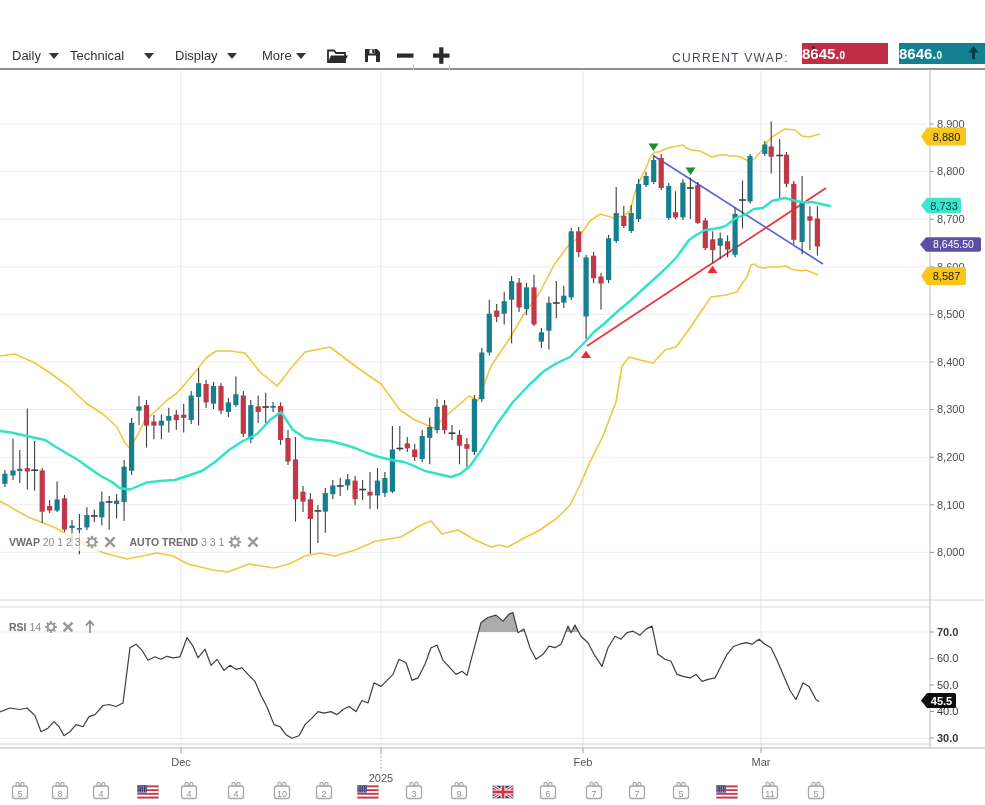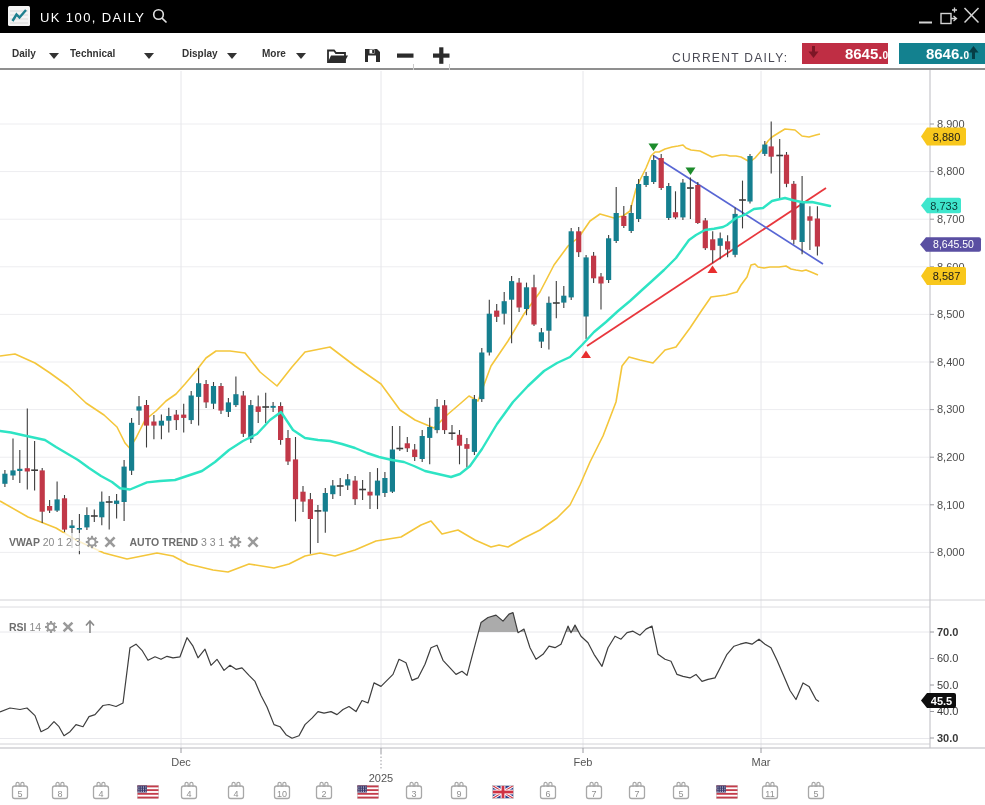--- a/index.html
+++ b/index.html
@@ -1,78 +1,59 @@
 <!DOCTYPE html>
 <html><head><meta charset="utf-8"><title>UK 100, DAILY</title>
 <style>
 * { margin:0; padding:0; box-sizing:border-box; }
 html,body { width:985px; height:805px; overflow:hidden; background:#fff;
   font-family:"Liberation Sans", sans-serif; }
 #stage { position:relative; width:985px; height:805px; }
 #titlebar { position:absolute; left:0; top:0; width:985px; height:33px; background:#000; }
 #toolbar { position:absolute; left:0; top:33px; width:985px; height:37px; background:#fff;
   border-bottom:2px solid #8f8f8f; }
-.menu { position:absolute; top:14.5px; font-size:10px; font-weight:bold; color:#333; }
+.menu { position:absolute; top:14.5px; font-size:13px; font-weight:normal; color:#333; }
 .tri { position:absolute; top:20px; width:0; height:0; border-left:5px solid transparent;
   border-right:5px solid transparent; border-top:6px solid #333; }
 .tick { position:absolute; top:31px; width:1px; height:6px; background:#ccc; }
 #cprice { position:absolute; left:672px; top:17.5px; font-size:12px; color:#4a4a55; letter-spacing:1.3px; }
 #redbox { position:absolute; left:802px; top:10px; width:86px; height:21px; background:#bf2e44; }
 #tealbox { position:absolute; left:899px; top:10px; width:86px; height:21px; background:#13818f; }
-.boxnum { position:absolute; top:2px; width:100%; text-align:right; color:#fff;
+.boxnum { position:absolute; top:2px; width:100%; text-align:left; color:#fff;
   font-size:15px; font-weight:bold; }
 .boxnum small { font-size:10px; font-weight:bold; }
 #title-text { position:absolute; left:40px; top:9.5px; color:#fff; font-size:13px; letter-spacing:1.4px; }
 </style></head>
 <body>
 <div id="stage">
-  <div id="titlebar">
-    <svg width="985" height="33" style="position:absolute;left:0;top:0">
-      <rect x="8" y="6" width="22" height="20" rx="1.5" fill="#f4f4f4"></rect>
-      <line x1="10" y1="11" x2="28" y2="11" stroke="#d8d8d8" stroke-width="1"></line>
-      <line x1="10" y1="15" x2="28" y2="15" stroke="#d8d8d8" stroke-width="1"></line>
-      <line x1="10" y1="19" x2="28" y2="19" stroke="#d8d8d8" stroke-width="1"></line>
-      <line x1="10" y1="23" x2="28" y2="23" stroke="#d8d8d8" stroke-width="1"></line>
-      <polyline points="12.5,21 16.5,14.5 19.5,17.5 26,10" fill="none" stroke="#1d7f8e" stroke-width="2.4" stroke-linejoin="miter"></polyline>
-      <circle cx="158.5" cy="14.5" r="4.8" fill="none" stroke="#e2e2e2" stroke-width="1.6"></circle>
-      <line x1="162" y1="18.2" x2="166.5" y2="22.5" stroke="#e2e2e2" stroke-width="1.6"></line>
-      <line x1="919" y1="22.5" x2="932" y2="22.5" stroke="#d4d4d4" stroke-width="2"></line>
-      <rect x="941" y="13.5" width="10" height="10" fill="none" stroke="#d4d4d4" stroke-width="1.4"></rect>
-      <path d="M951,18.5 L956,18.5 M953.5,16 L956.5,18.5 L953.5,21" fill="none" stroke="#d4d4d4" stroke-width="1.3"></path>
-      <path d="M952,10 L957,10 M954.5,7.5 L954.5,12.5" fill="none" stroke="#d4d4d4" stroke-width="1.3"></path>
-      <line x1="964.5" y1="8" x2="978.5" y2="22.5" stroke="#d4d4d4" stroke-width="1.5"></line>
-      <line x1="964.5" y1="22.5" x2="978.5" y2="8" stroke="#d4d4d4" stroke-width="1.5"></line>
-    </svg>
-    <div id="title-text">UK 100, DAILY</div>
-  </div>
   <div id="toolbar">
     <span class="menu" style="left:12px">Daily</span>
       <span class="tri" style="left:49px"></span>
     <span class="menu" style="left:70px">Technical</span>
       <span class="tri" style="left:144px"></span>
-    <span class="menu" style="left:182px">Display</span>
+    <span class="menu" style="left:175px">Display</span>
       <span class="tri" style="left:227px"></span>
     <span class="menu" style="left:262px">More</span>
       <span class="tri" style="left:296px"></span>
     <svg width="140" height="22" style="position:absolute;left:324px;top:12px">
       <path d="M4,5.5 L10,5.5 L12,8 L21,8 L21,17 L4,17 Z" fill="none" stroke="#2b2b2b" stroke-width="1.8"></path>
       <path d="M7,10.5 L24,10.5 L20.5,17 L4,17 Z" fill="#2b2b2b"></path>
       <g transform="translate(39,0)">
         <path d="M2,4 h12 l3,3 v10 h-15 z" fill="#2b2b2b"></path>
         <rect x="5" y="10.5" width="8" height="6.5" fill="#fff"></rect>
         <rect x="6.5" y="4.5" width="5" height="4" fill="#fff"></rect>
         <rect x="9.2" y="5" width="2" height="3" fill="#2b2b2b"></rect>
       </g>
       <rect x="73" y="8.5" width="16.5" height="4.2" fill="#2b2b2b"></rect>
       <rect x="109" y="2.5" width="16.5" height="4.2" fill="#2b2b2b" transform="translate(0,6)"></rect>
       <rect x="115.2" y="2.3" width="4.2" height="16.5" fill="#2b2b2b"></rect>
     </svg>
     <span class="tick" style="left:413px"></span>
     <span class="tick" style="left:449px"></span>
-    <div id="cprice">CURRENT DAILY:</div>
+    <div id="cprice">CURRENT VWAP:</div>
     <div id="redbox">
       <svg width="14" height="16" style="position:absolute;left:5;top:2">
         <rect x="5" y="1" width="3" height="6" fill="#7d1626"></rect>
         <path d="M1.5,6.5 L11.5,6.5 L6.5,13 Z" fill="#7d1626"></path>
       </svg>
       <div class="boxnum">8645.<small>0</small></div>
     </div>
     <div id="tealbox">
       <svg width="14" height="16" style="position:absolute;right:4px;top:2">
         <rect x="5" y="7" width="3" height="7" fill="#063e47"></rect>

